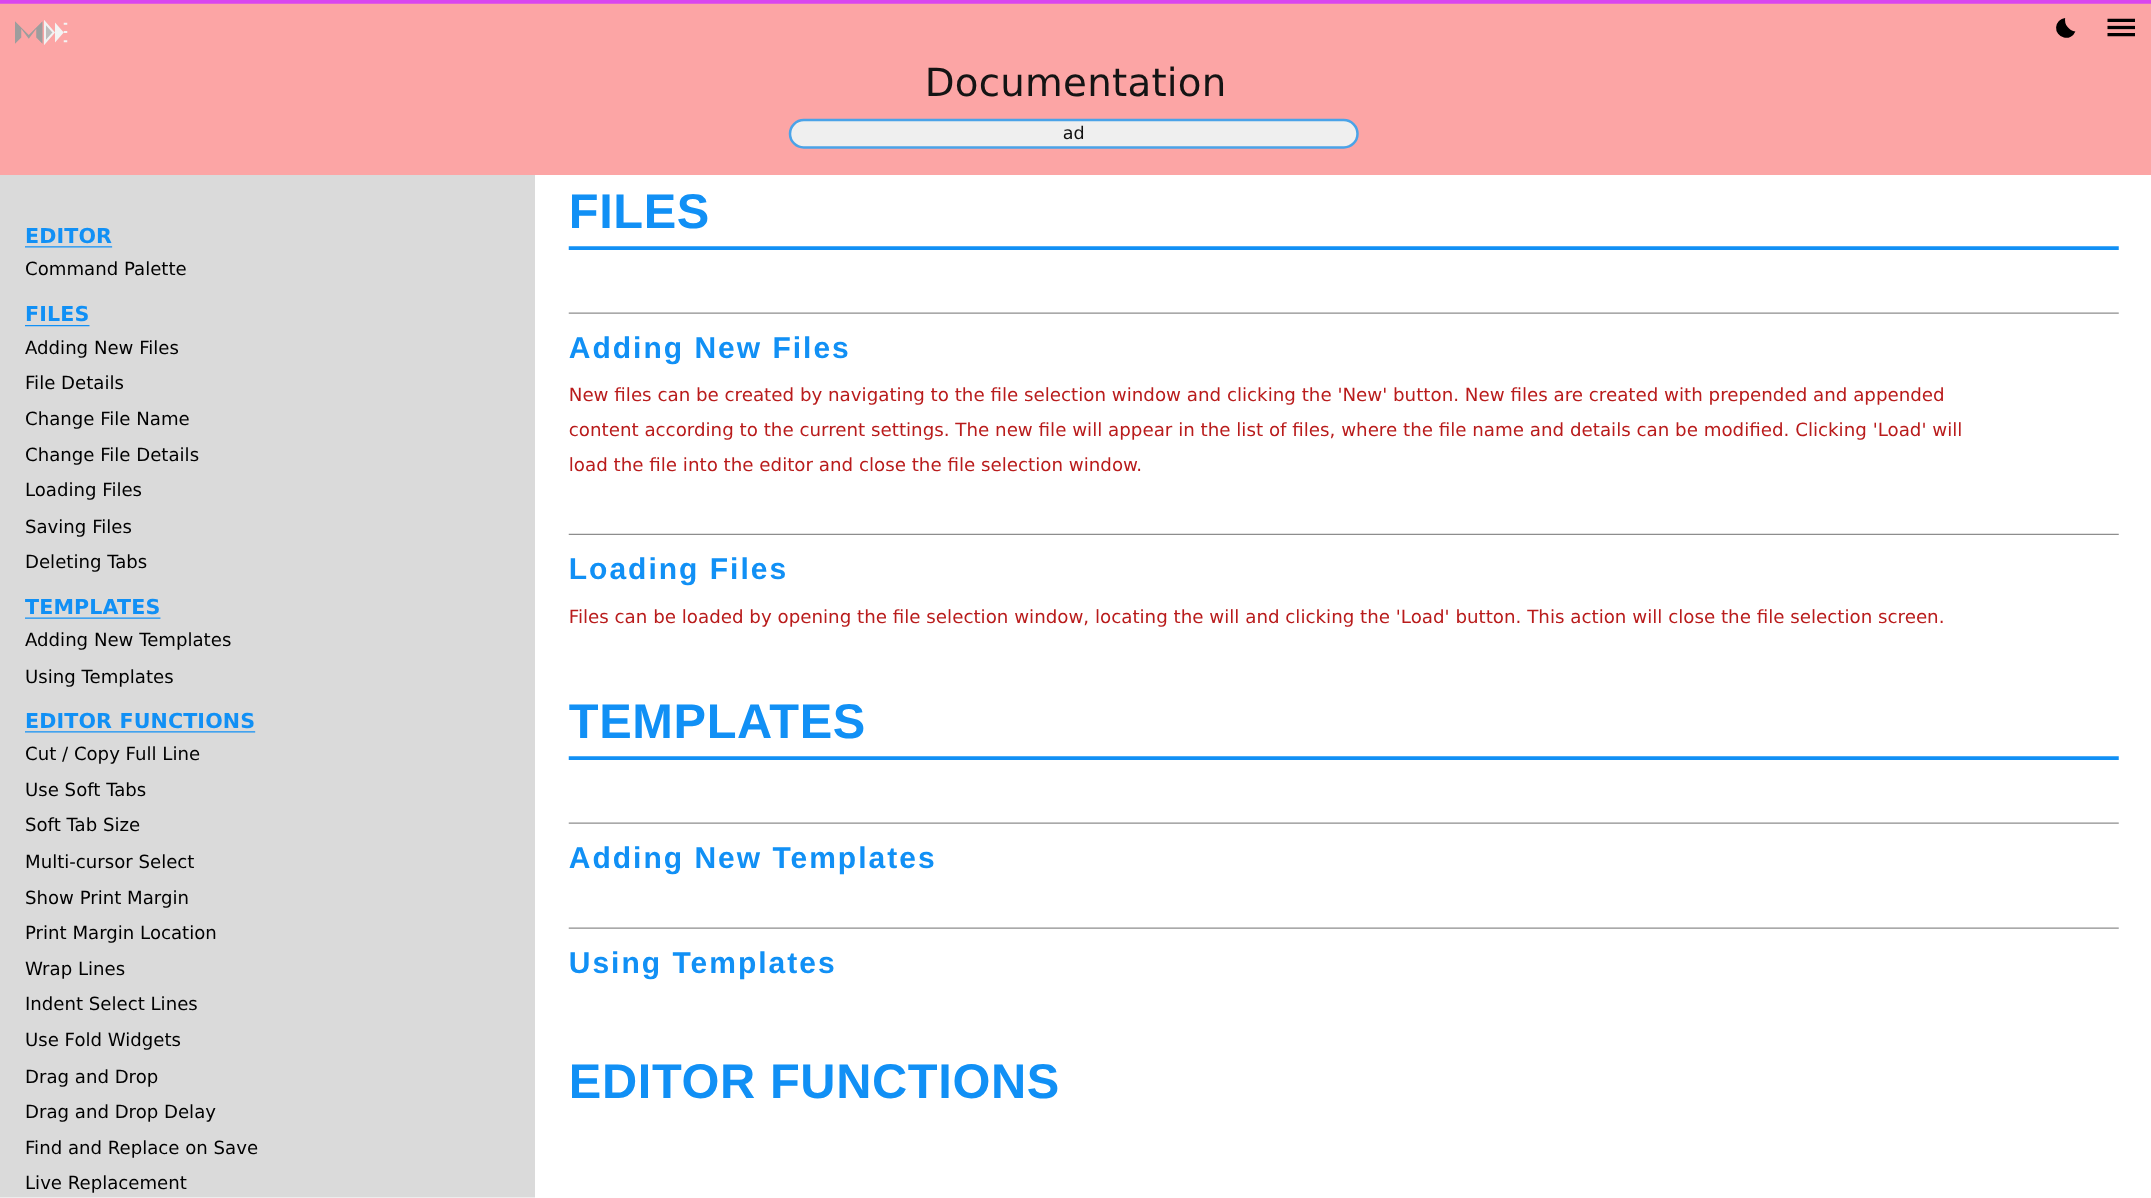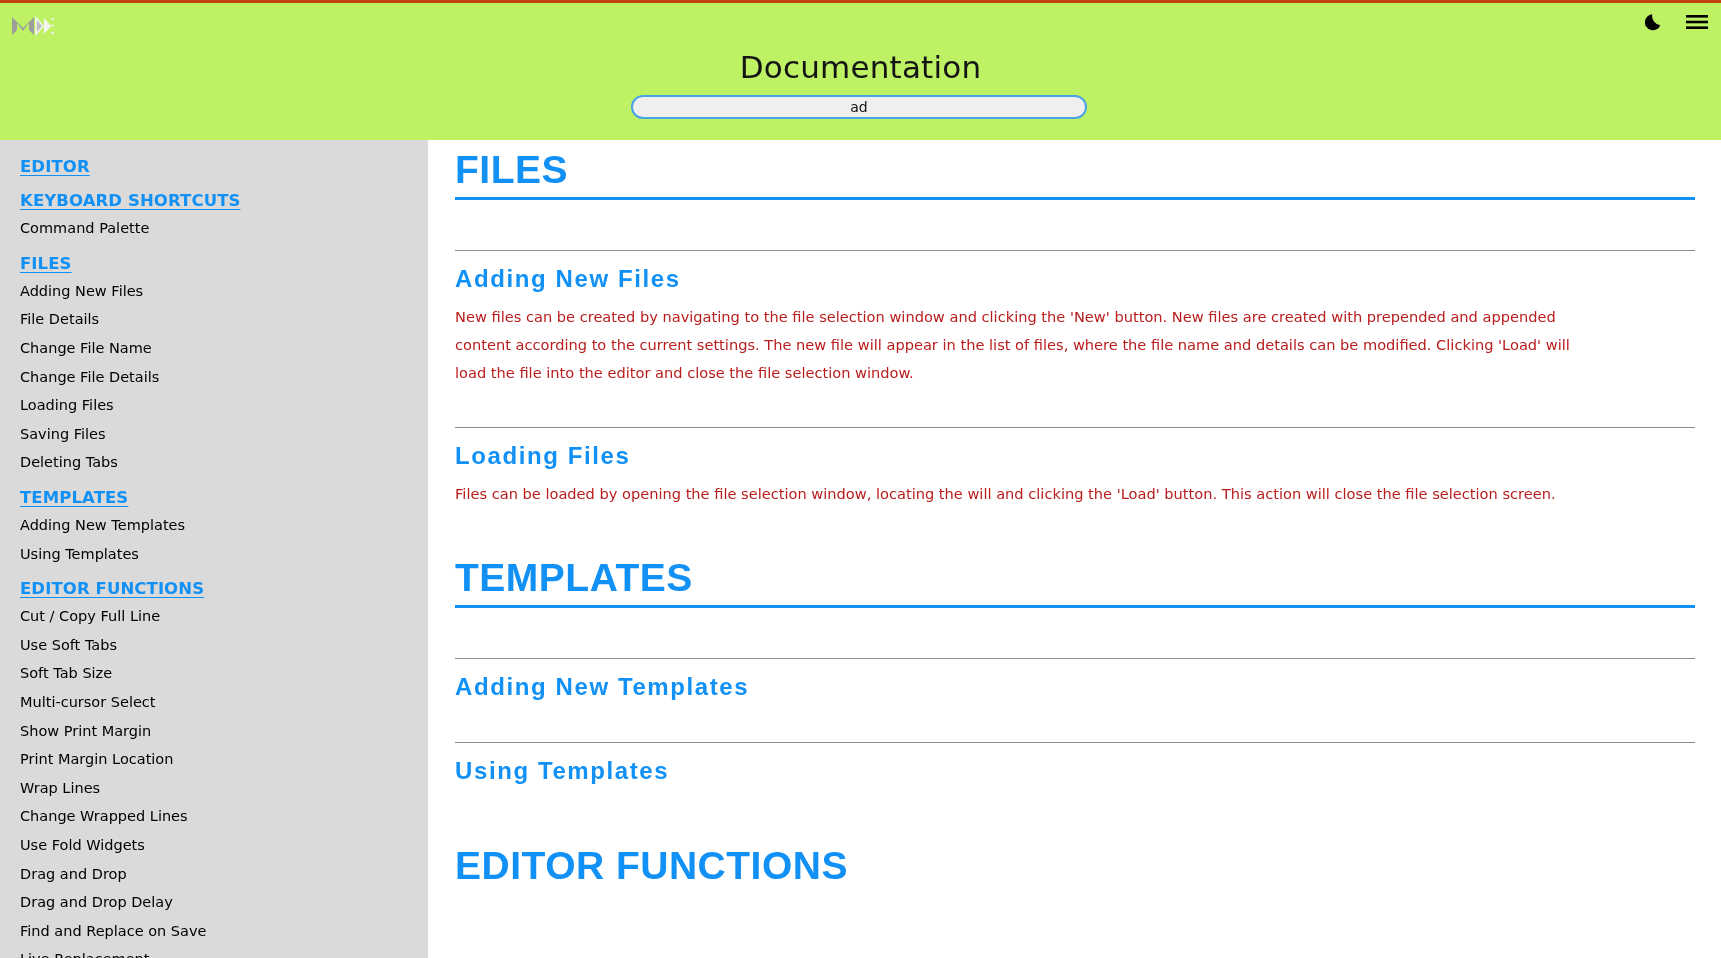--- a/index.html
+++ b/index.html
@@ -11,22 +11,22 @@
     background: #ffffff;
     font-family: "DejaVu Sans", sans-serif;
   }
 
   
   #header {
     position: absolute;
     top: 0; left: 0;
     width: 1721px;
     height: 140px;
-    background: #bef264;
-    border-top: 3px solid #c2410c;
+    background: #fca5a5;
+    border-top: 3px solid #d946ef;
   }
 
   #logo {
     position: absolute;
     left: 10px;
     top: 10px;
     width: 44px;
     height: 26px;
   }
 
@@ -76,21 +76,21 @@
 
   
   #sidebar {
     position: absolute;
     top: 140px;
     left: 0;
     width: 428px;
     height: 818px;
     background: #dadada;
     overflow: hidden;
-    padding-top: 6px;
+    padding-top: 28px;
   }
   .side-heading {
     display: block;
     margin: 0 0 0 20px;
     padding: 11px 0 4px 0;
     font-family: "DejaVu Sans", sans-serif;
     font-size: 16.5px;
     font-weight: 700;
     color: #1190f5;
     text-decoration: underline;
@@ -195,42 +195,41 @@
   <div id="page-title">Documentation</div>
 
   <div id="search-wrap">
     <input id="search-input" type="text" value="ad" style="">
   </div>
 </div>
 
 <div id="sidebar">
 
 <div class="side-heading">EDITOR</div>
-    <div class="side-heading">KEYBOARD SHORTCUTS</div>
     <div class="side-item">Command Palette</div>
     <div class="side-heading">FILES</div>
     <div class="side-item">Adding New Files</div>
     <div class="side-item">File Details</div>
     <div class="side-item">Change File Name</div>
     <div class="side-item">Change File Details</div>
     <div class="side-item">Loading Files</div>
     <div class="side-item">Saving Files</div>
     <div class="side-item">Deleting Tabs</div>
     <div class="side-heading">TEMPLATES</div>
     <div class="side-item">Adding New Templates</div>
     <div class="side-item">Using Templates</div>
     <div class="side-heading">EDITOR FUNCTIONS</div>
     <div class="side-item">Cut / Copy Full Line</div>
     <div class="side-item">Use Soft Tabs</div>
     <div class="side-item">Soft Tab Size</div>
     <div class="side-item">Multi-cursor Select</div>
     <div class="side-item">Show Print Margin</div>
     <div class="side-item">Print Margin Location</div>
     <div class="side-item">Wrap Lines</div>
-    <div class="side-item">Change Wrapped Lines</div>
+    <div class="side-item">Indent Select Lines</div>
     <div class="side-item">Use Fold Widgets</div>
     <div class="side-item">Drag and Drop</div>
     <div class="side-item">Drag and Drop Delay</div>
     <div class="side-item">Find and Replace on Save</div>
     <div class="side-item">Live Replacement</div>
   </div>
 
 <div id="content">
 
   <h1 class="sec-h1">FILES</h1>

